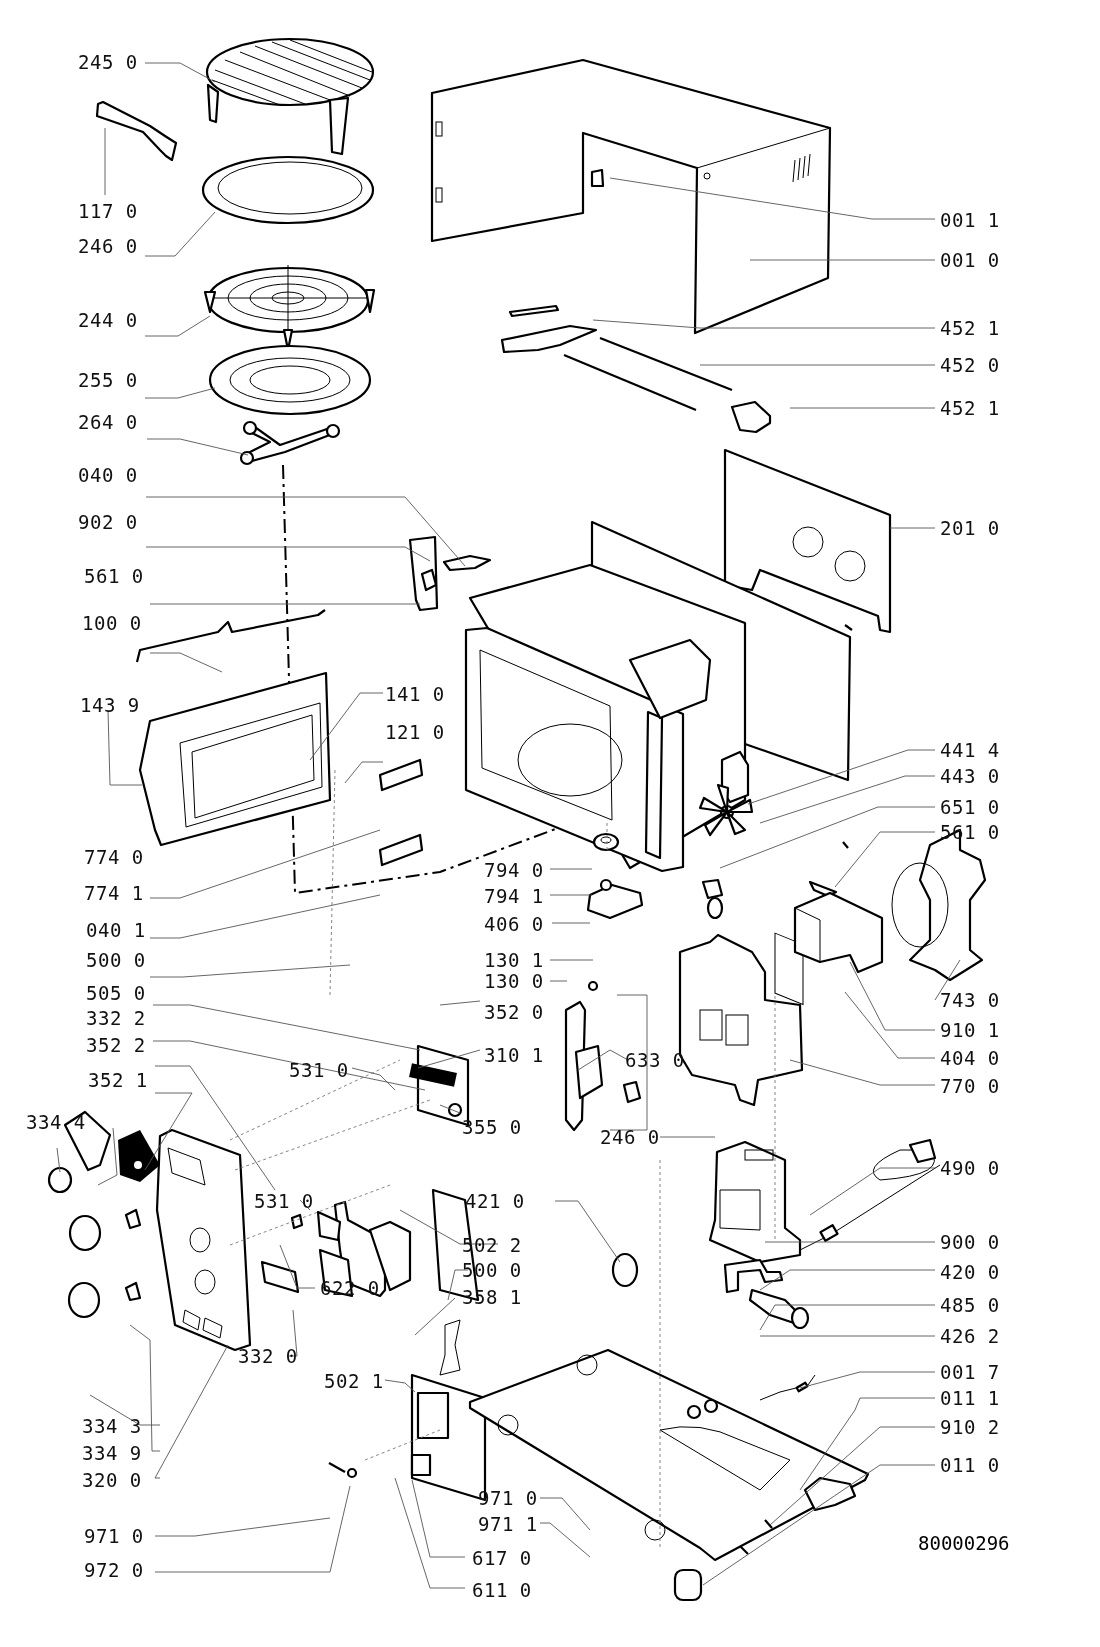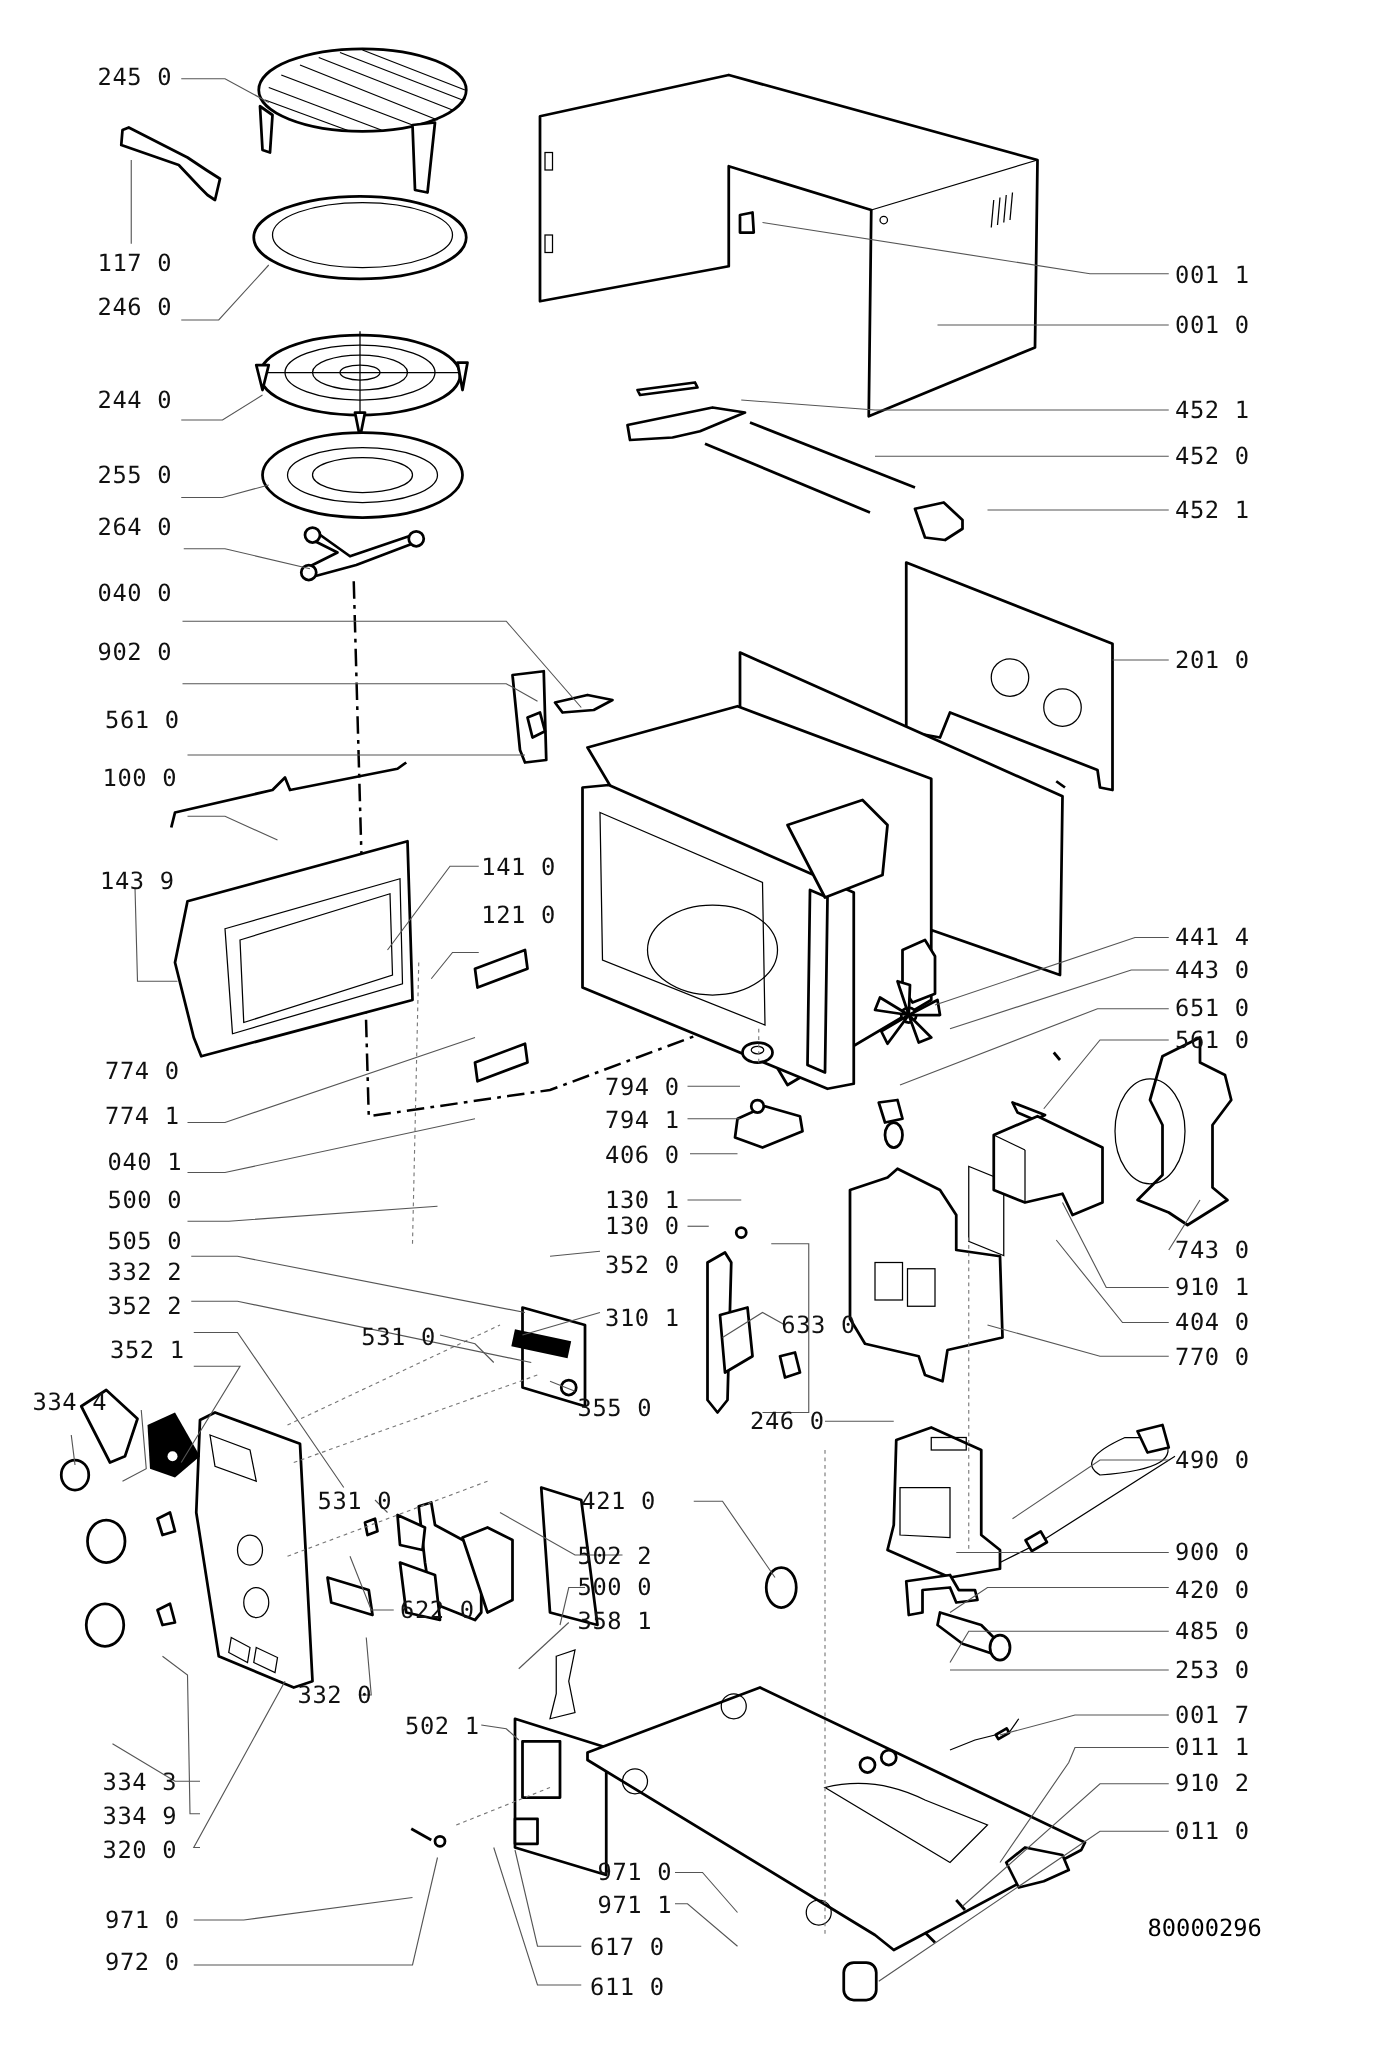--- a/index.html
+++ b/index.html
@@ -455,19 +455,19 @@
 <span class="lbl" style="left:940px;top:797px">651 0</span>
 <span class="lbl" style="left:940px;top:822px">561 0</span>
 <span class="lbl" style="left:940px;top:990px">743 0</span>
 <span class="lbl" style="left:940px;top:1020px">910 1</span>
 <span class="lbl" style="left:940px;top:1048px">404 0</span>
 <span class="lbl" style="left:940px;top:1076px">770 0</span>
 <span class="lbl" style="left:940px;top:1158px">490 0</span>
 <span class="lbl" style="left:940px;top:1232px">900 0</span>
 <span class="lbl" style="left:940px;top:1262px">420 0</span>
 <span class="lbl" style="left:940px;top:1295px">485 0</span>
-<span class="lbl" style="left:940px;top:1326px">253 0</span>
+<span class="lbl" style="left:940px;top:1326px">426 2</span>
 <span class="lbl" style="left:940px;top:1362px">001 7</span>
 <span class="lbl" style="left:940px;top:1388px">011 1</span>
 <span class="lbl" style="left:940px;top:1417px">910 2</span>
 <span class="lbl" style="left:940px;top:1455px">011 0</span>
 
 <span class="docnum" style="left:918px;top:1532px">80000296</span>
 
 </body></html>

